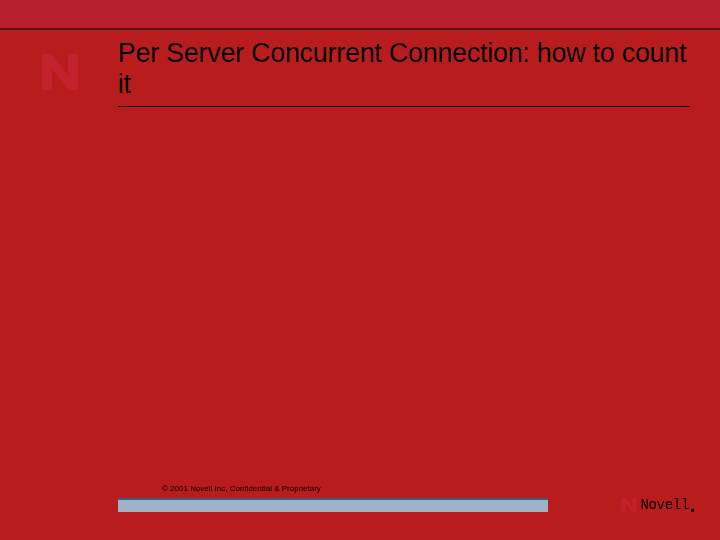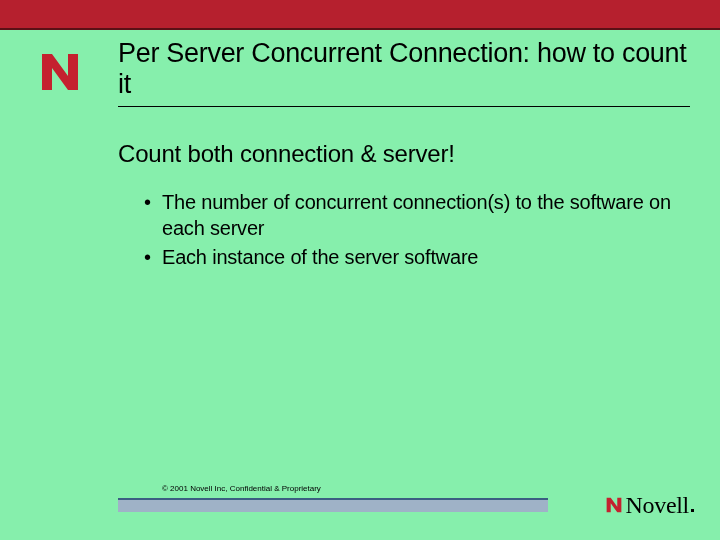--- a/index.html
+++ b/index.html
@@ -1,21 +1,21 @@
 <!DOCTYPE html>
 <html><head>
 <meta charset="utf-8">
 <style>
   * { margin: 0; padding: 0; box-sizing: border-box; }
   html, body { width: 720px; height: 540px; font-family: Verdana, Geneva, sans-serif; background: #fff; }
   .slide {
     position: relative;
     width: 720px;
     height: 540px;
-    background: #86efac;
+    background: #b91c1c;
   }
   .red-band {
     position: absolute;
     top: 0; left: 0;
     width: 720px; height: 28px;
     background: #b6202e;
   }
   .red-band-underline {
     position: absolute;
     top: 28px; left: 0;
@@ -94,22 +94,22 @@
     position: absolute;
     right: 26px; bottom: 26px;
     display: flex;
     align-items: flex-end;
   }
   .brand-n {
     width: 18px; height: 18px;
     margin-right: 2px;
   }
   .brand-word {
-    font-family: Liberation Serif, serif;
-    font-size: 24px;
+    font-family: Liberation Mono, monospace;
+    font-size: 14px;
     font-weight: 400;
     color: #000;
     line-height: 18px;
     letter-spacing: -0.3px;
   }
   .brand-dot {
     width: 3px; height: 3px;
     background: #000;
     margin-left: 2px;
     margin-bottom: 2px;
@@ -127,27 +127,20 @@
   <div class="logo-n">
     <svg class="logo-n-svg" viewBox="0 0 44 44">
       <path d="M4 40 L4 4 L14 4 L30 26 L30 4 L40 4 L40 40 L30 40 L14 18 L14 40 Z" fill="#c4212f"></path>
     </svg>
   </div>
 
   <div class="title-block">
     <div class="title-text">Per Server Concurrent Connection: how to count it</div>
   </div>
 
-  <div class="body-block">
-    <div class="subheading">Count both connection &amp; server!</div>
-    <ul class="bullets">
-      <li>The number of  concurrent connection(s) to the software on each server</li>
-      <li>Each instance of the server software</li>
-    </ul>
-  </div>
 
   <div class="footer-text">© 2001 Novell Inc, Confidential &amp; Proprietary</div>
   <div class="footer-bar"></div>
 
   <div class="brand-logo">
     <svg class="brand-n" viewBox="0 0 44 44">
       <path d="M4 40 L4 4 L14 4 L30 26 L30 4 L40 4 L40 40 L30 40 L14 18 L14 40 Z" fill="#c4212f"></path>
     </svg>
     <span class="brand-word">Novell</span>
     <span class="brand-dot"></span>

